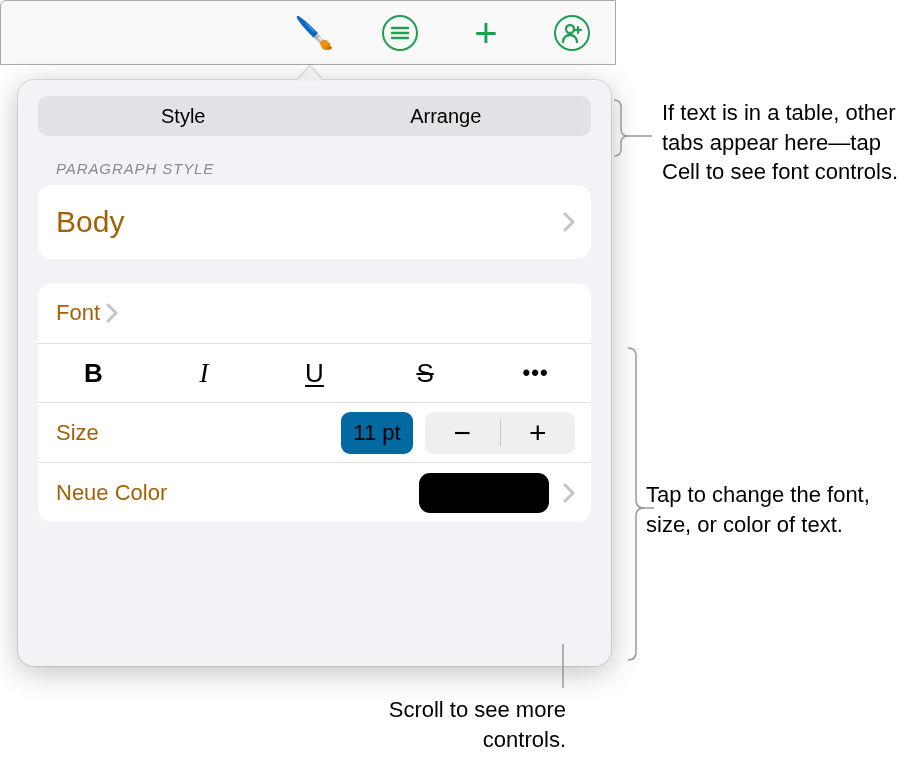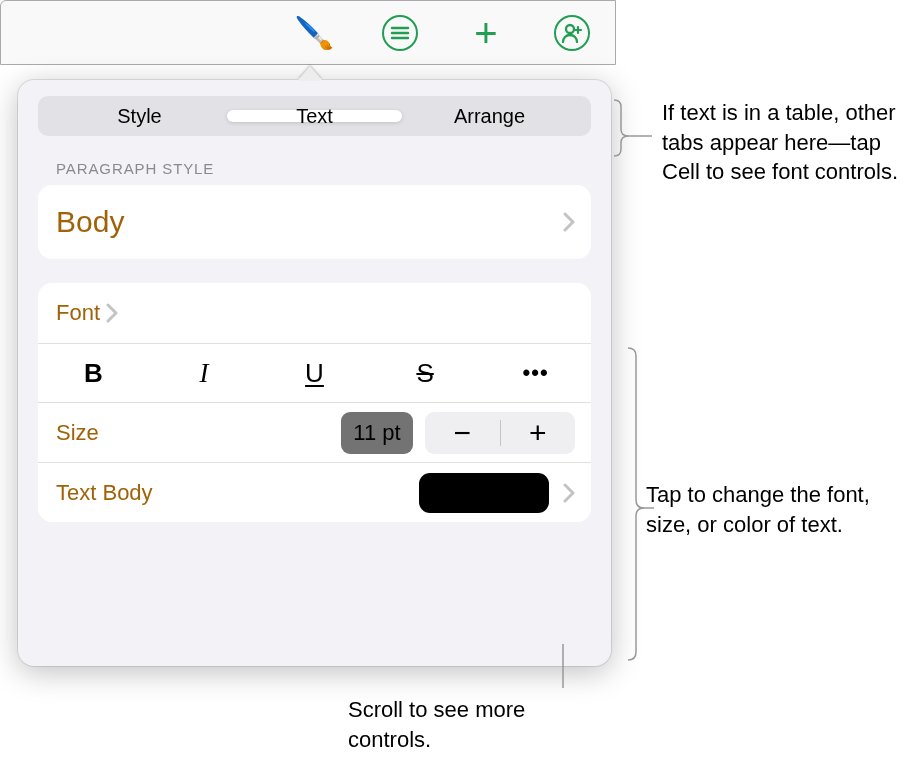--- a/index.html
+++ b/index.html
@@ -79,20 +79,21 @@
     box-shadow:0 1px 4px rgba(0,0,0,.15);
     font-weight:500;
   }
 
   .section-title {
     text-transform:uppercase;
     font-size:15px;
     letter-spacing:.06em;
     color:#8a8a8e;
     padding:0 2px 8px 18px;
+    font-style:italic;
   }
 
   .card {
     background:#fff;
     border-radius:14px;
     overflow:hidden;
   }
   .card + .card { margin-top:24px;text-align:center; }
 
   .row {
@@ -127,21 +128,21 @@
   }
   .b-bold  { font-weight:800; }
   .b-ital  { font-style:italic; font-family: Georgia, "Times New Roman", serif; font-size:27px; font-weight:500;}
   .b-und   { text-decoration:underline; text-underline-offset:3px; font-weight:500;}
   .b-st    { text-decoration:line-through; font-weight:500;}
   .b-more  { font-weight:900; letter-spacing:1px; font-size:22px; }
 
   
   .ptbox {
     margin-left:auto;
-    background:#737373;
+    background:#0369a1;
     border-radius:9px;
     height:42px;
     min-width:72px;
     padding:0 12px;
     display:flex;align-items:center;justify-content:center;
     font-size:22px;
     color:#000;
   }
   .stepper {
     margin-left:12px;
@@ -177,21 +178,21 @@
 
   
   .callout {
     position:absolute;
     font-size:22px;
     line-height:1.35;
     color:#000;
   }
   .call-1 { left:662px; top:98px;   width:240px; }
   .call-2 { left:646px; top:480px;  width:230px; }
-  .call-3 { left:348px; top:695px;  width:230px; text-align:left;}
+  .call-3 { left:336px; top:695px;  width:230px; text-align:right;}
 
   
   svg.anno { position:absolute; left:0; top:0; width:912px; height:763px; pointer-events:none; z-index:5; }
   svg.anno path, svg.anno line { stroke:#999; stroke-width:1.5; fill:none; }
 
 </style>
 </head>
 <body>
 
 <div class="stage">
@@ -224,21 +225,20 @@
       </span>
     </div>
   </div>
 
   <div class="tip"></div>
 
   <div class="panel">
 
     <div class="segmented">
       <div class="seg">Style</div>
-      <div class="seg active">Text</div>
       <div class="seg">Arrange</div>
     </div>
 
     <div class="section-title">PARAGRAPH STYLE</div>
 
     <div class="card">
       <div class="row big">
         <span class="label">Body</span>
         <span class="chev" style="margin-left:auto">
           <svg width="12" height="20" viewBox="0 0 12 20">
@@ -270,21 +270,21 @@
         <span class="label">Size</span>
         <span class="ptbox">11 pt</span>
         <span class="stepper">
           <span class="step-btn">−</span>
           <span class="step-div"></span>
           <span class="step-btn">+</span>
         </span>
       </div>
 
       <div class="row">
-        <span class="label">Text Body</span>
+        <span class="label">Neue Color</span>
         <span class="color-swatch" title="#000000"></span>
         <span class="chev" style="padding-left:14px">
           <svg width="12" height="20" viewBox="0 0 12 20">
               <path d="M2 2l8 8-8 8" stroke="#c3c3c6" stroke-width="3" fill="none" stroke-linecap="round" stroke-linejoin="round"></path>
             </svg>
         </span>
       </div>
     </div>
 
   </div>

